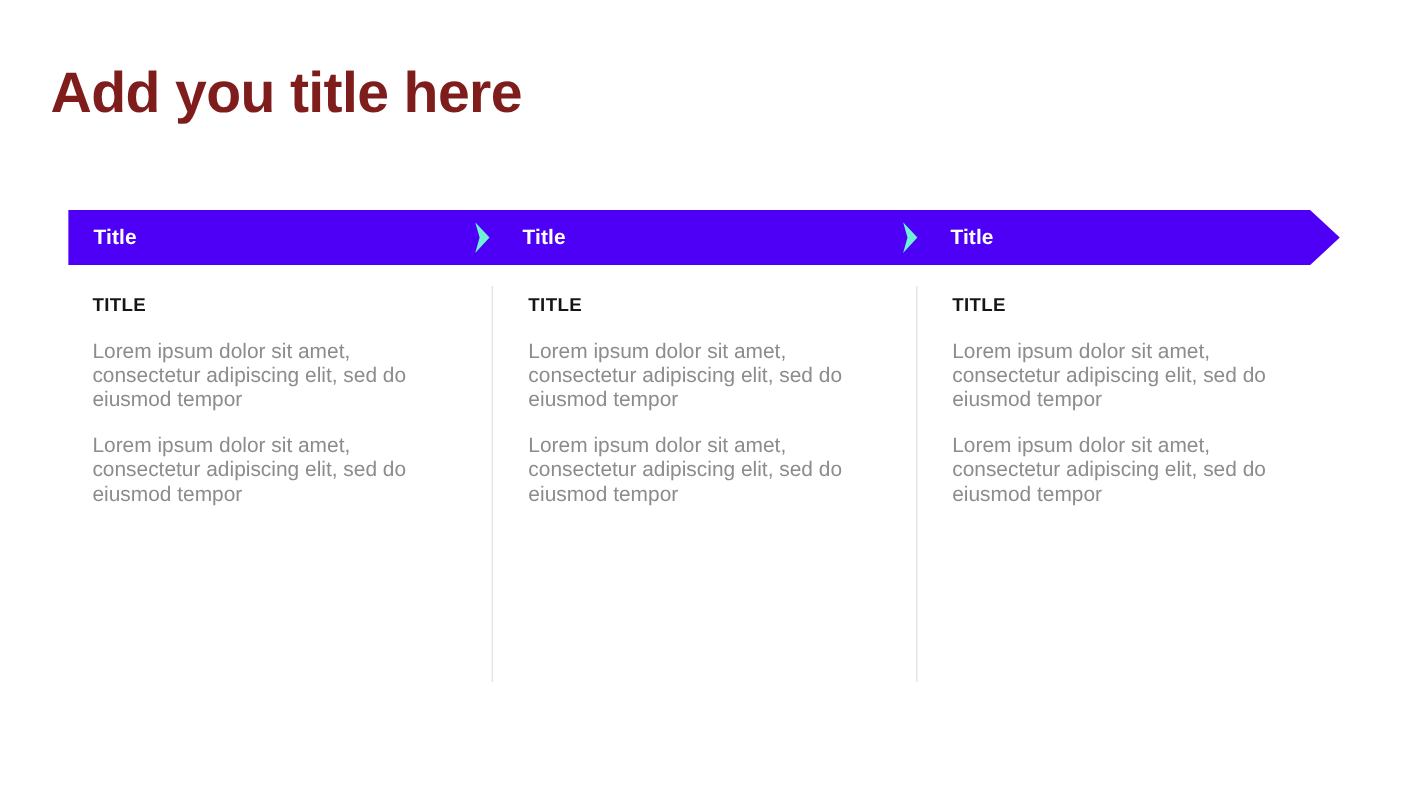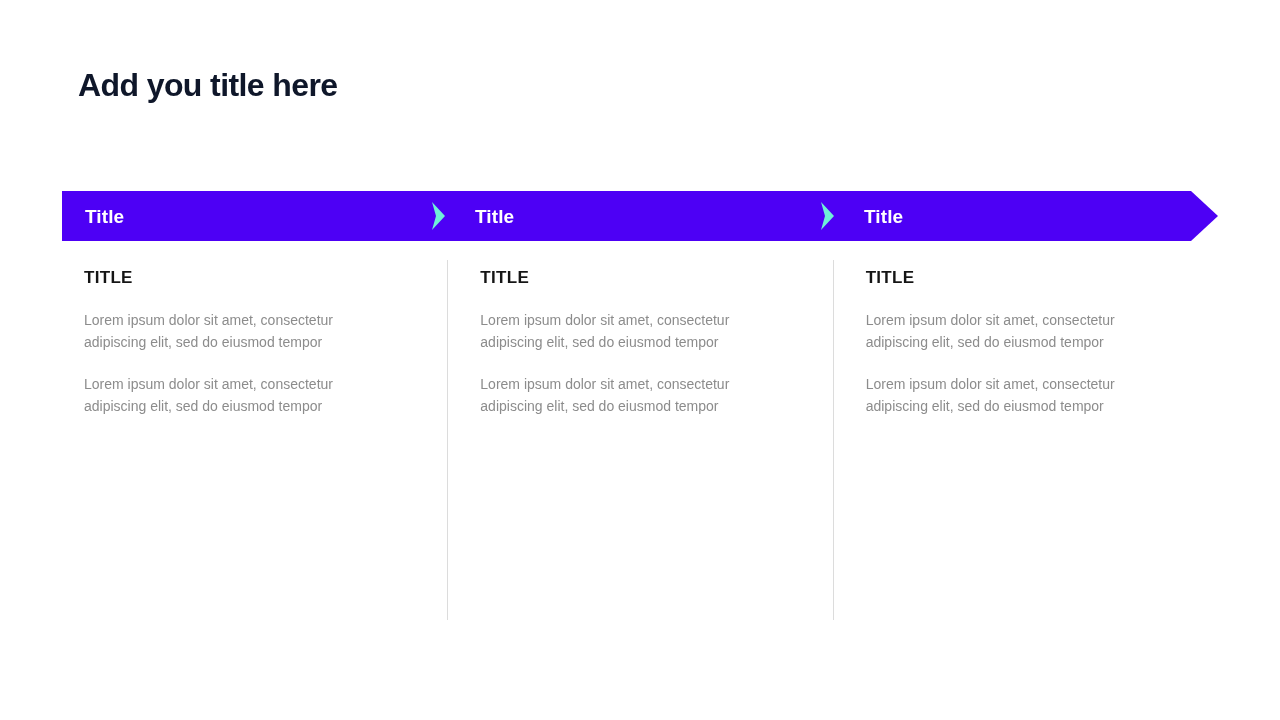--- a/index.html
+++ b/index.html
@@ -19,27 +19,27 @@
     position: absolute;
     inset: 0;
     width: 1280px;
     height: 720px;
     background: #ffffff;
   }
 
   
   .page-title {
     position: absolute;
-    left: 78px;
+    left: 46px;
     top: 57px;
-    font-size: 32px;
+    font-size: 52px;
     line-height: 56px;
     font-weight: 700;
     letter-spacing: -0.6px;
-    color: #0f172a;
+    color: #7f1d1d;
     white-space: nowrap;
   }
 
   
   .banner {
     position: absolute;
     left: 62px;
     top: 191px;
     width: 1156px;
     height: 50px;
@@ -112,21 +112,21 @@
   .col-title {
     font-size: 17px;
     font-weight: 700;
     color: #151515;
     letter-spacing: 0.3px;
     line-height: 20px;
     margin: 8px 0 0 0;
   }
 
   .col-para {
-    font-size: 14px;
+    font-size: 19px;
     line-height: 22px;
     color: #8c8c8c;
     margin: 21px 0 0 0;
     max-width: 290px;
   }
   .col-para.second {
     margin-top: 20px;
   }
 </style>
 </head>

